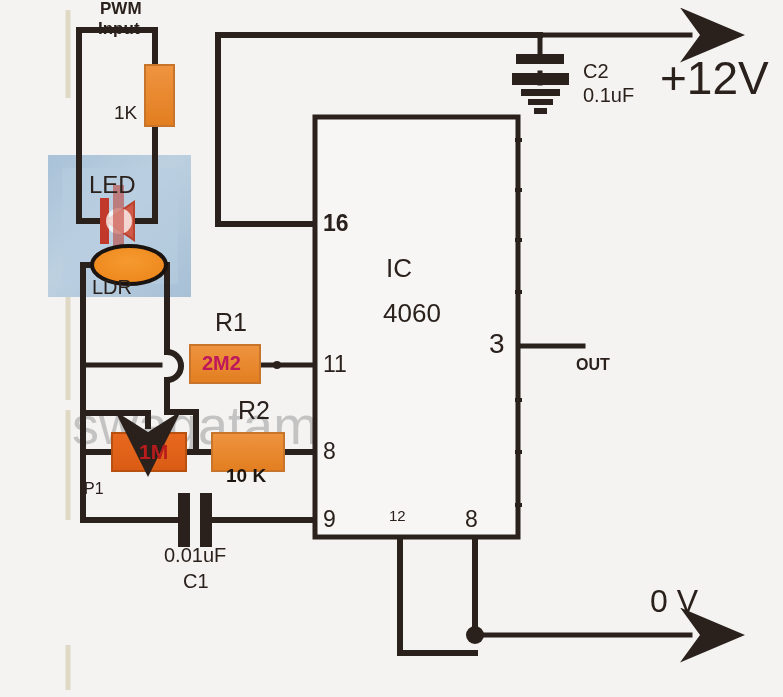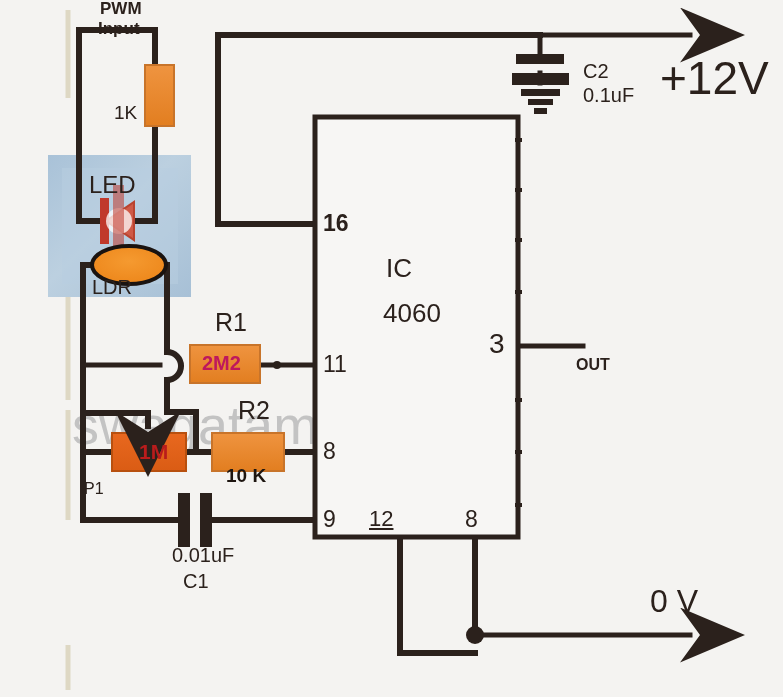--- a/index.html
+++ b/index.html
@@ -175,35 +175,35 @@
 
   <div class="lbl norm" style="left:215px;top:310px;font-size:25px;">R1</div>
   <div class="lbl" style="left:202px;top:353px;font-size:20px;color:#be185d;">2M2</div>
 
   <div class="lbl norm" style="left:238px;top:398px;font-size:25px;">R2</div>
   <div class="lbl" style="left:226px;top:442px;font-size:19px;color:#1d1510;margin-top:24px;">10  K</div>
 
   <div class="lbl" style="left:131px;top:441px;font-size:21px;color:#b91c1c;margin-left:8px;">1M</div>
   <div class="lbl norm" style="left:84px;top:481px;font-size:16px;">P1</div>
 
-  <div class="lbl norm" style="left:172px;top:545px;font-size:20px;">0.01uF</div>
+  <div class="lbl norm" style="left:164px;top:545px;font-size:20px;">0.01uF</div>
   <div class="lbl norm" style="left:183px;top:571px;font-size:20px;">C1</div>
 
   <div class="lbl norm" style="left:583px;top:61px;font-size:20px;">C2</div>
   <div class="lbl norm" style="left:583px;top:85px;font-size:20px;">0.1uF</div>
 
   <div class="lbl norm" style="left:660px;top:55px;font-size:46px;">+12V</div>
   <div class="lbl norm" style="left:650px;top:585px;font-size:32px;">0 V</div>
 
   <div class="lbl norm" style="left:386px;top:255px;font-size:26px;">IC</div>
   <div class="lbl norm" style="left:383px;top:300px;font-size:26px;">4060</div>
 
   <div class="lbl norm" style="left:323px;top:212px;font-size:23px;font-weight:bold;">16</div>
   <div class="lbl norm" style="left:323px;top:353px;font-size:23px;">11</div>
   <div class="lbl norm" style="left:323px;top:440px;font-size:23px;">8</div>
   <div class="lbl norm" style="left:323px;top:508px;font-size:23px;">9</div>
-  <div class="lbl norm" style="left:369px;top:508px;font-size:22px;text-decoration:underline;">12</div>
+  <div class="lbl norm" style="left:389px;top:508px;font-size:15px;">12</div>
   <div class="lbl norm" style="left:465px;top:508px;font-size:23px;">8</div>
   <div class="lbl norm" style="left:489px;top:330px;font-size:28px;">3</div>
 
   <div class="lbl" style="left:576px;top:357px;font-size:16px;">OUT</div>
 
 </div>
 
 </body></html>

